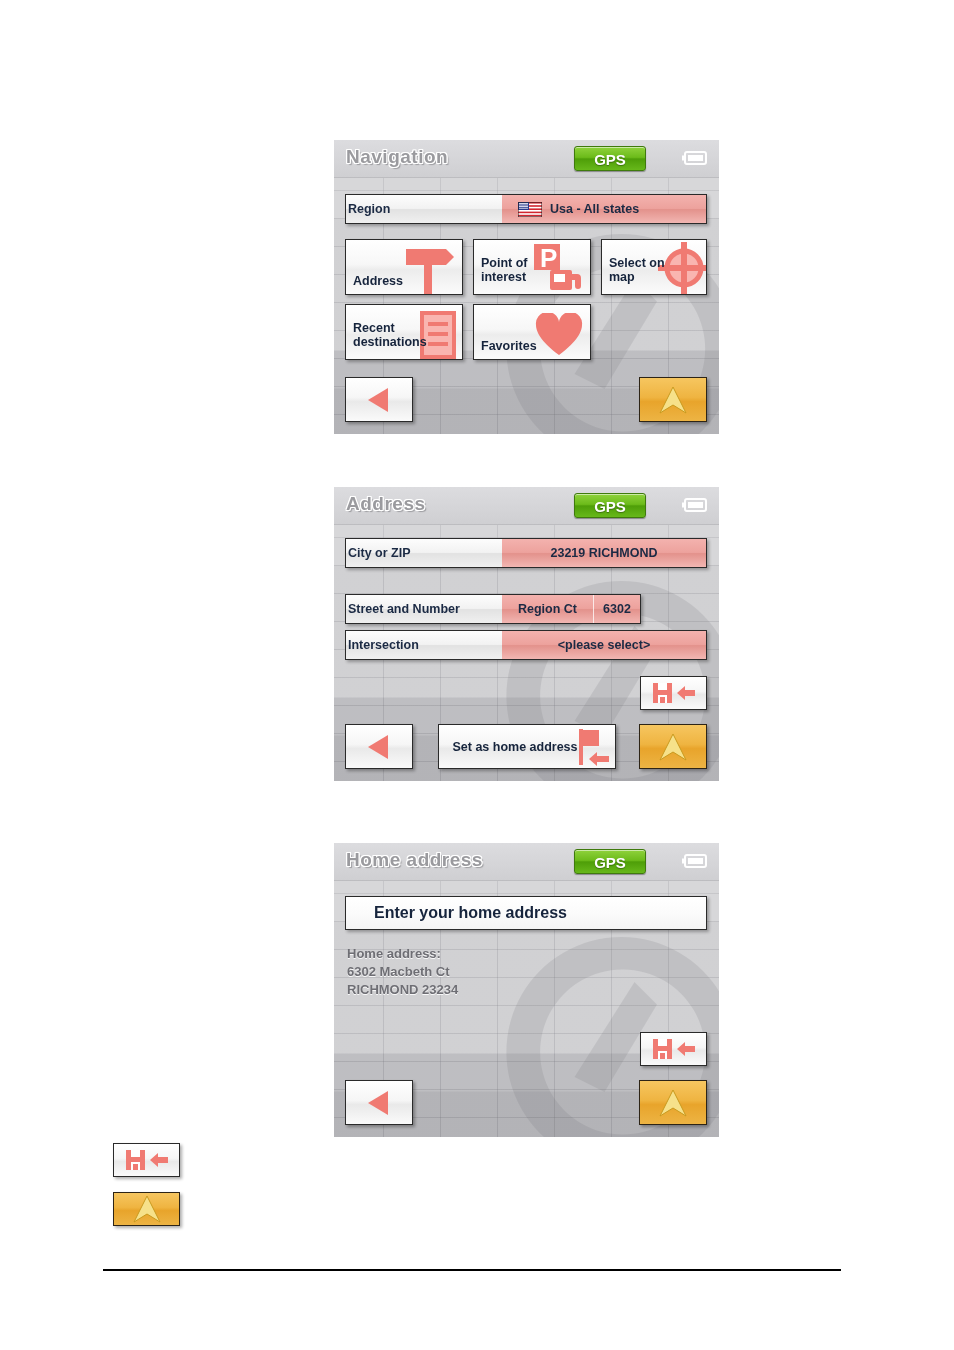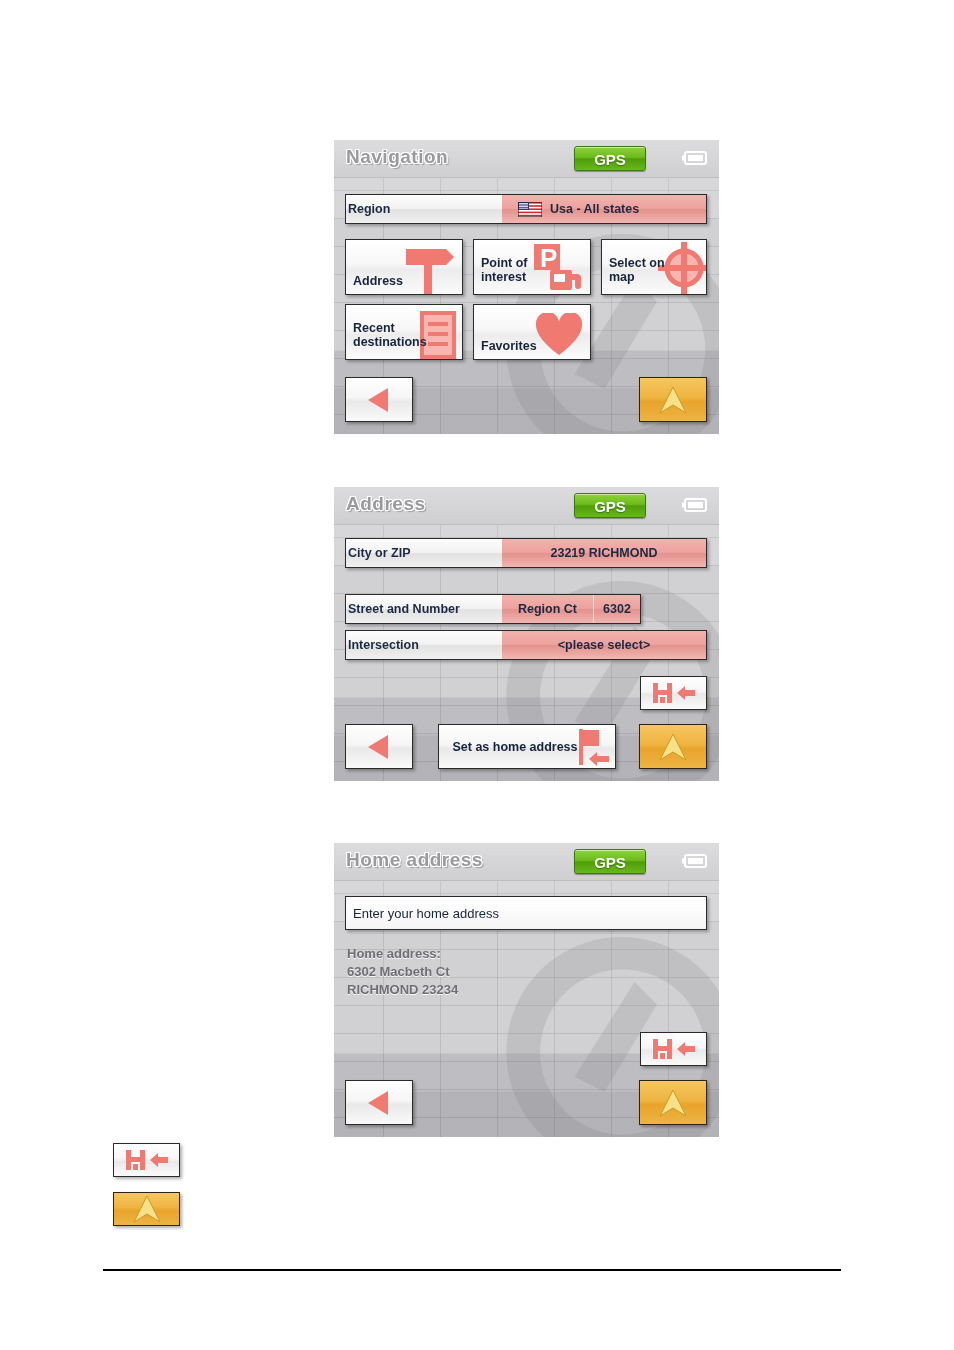--- a/index.html
+++ b/index.html
@@ -207,24 +207,24 @@
   }
 
   
   .plainbox {
     position: absolute;
     border: 1px solid #2a2a2a;
     box-shadow: 2px 2px 3px rgba(0,0,0,.30);
     background: linear-gradient(to bottom, #ffffff 0%, #fbfbfb 50%, #f4f4f4 100%);
     display: flex;
     align-items: center;
-    padding-left: 7px;
-    box-sizing: border-box;
-    font-size: 13px;
-    font-weight: normal;
+    padding-left: 28px;
+    box-sizing: border-box;
+    font-size: 16px;
+    font-weight: bold;
     color: #16243c;
   }
   .addr-text {
     position: absolute;
     font-size: 13px;
     font-weight: bold;
     color: #6e6e74;
     line-height: 18px;
     text-shadow: 0 1px 0 rgba(255,255,255,.85);
     white-space: pre-line;

